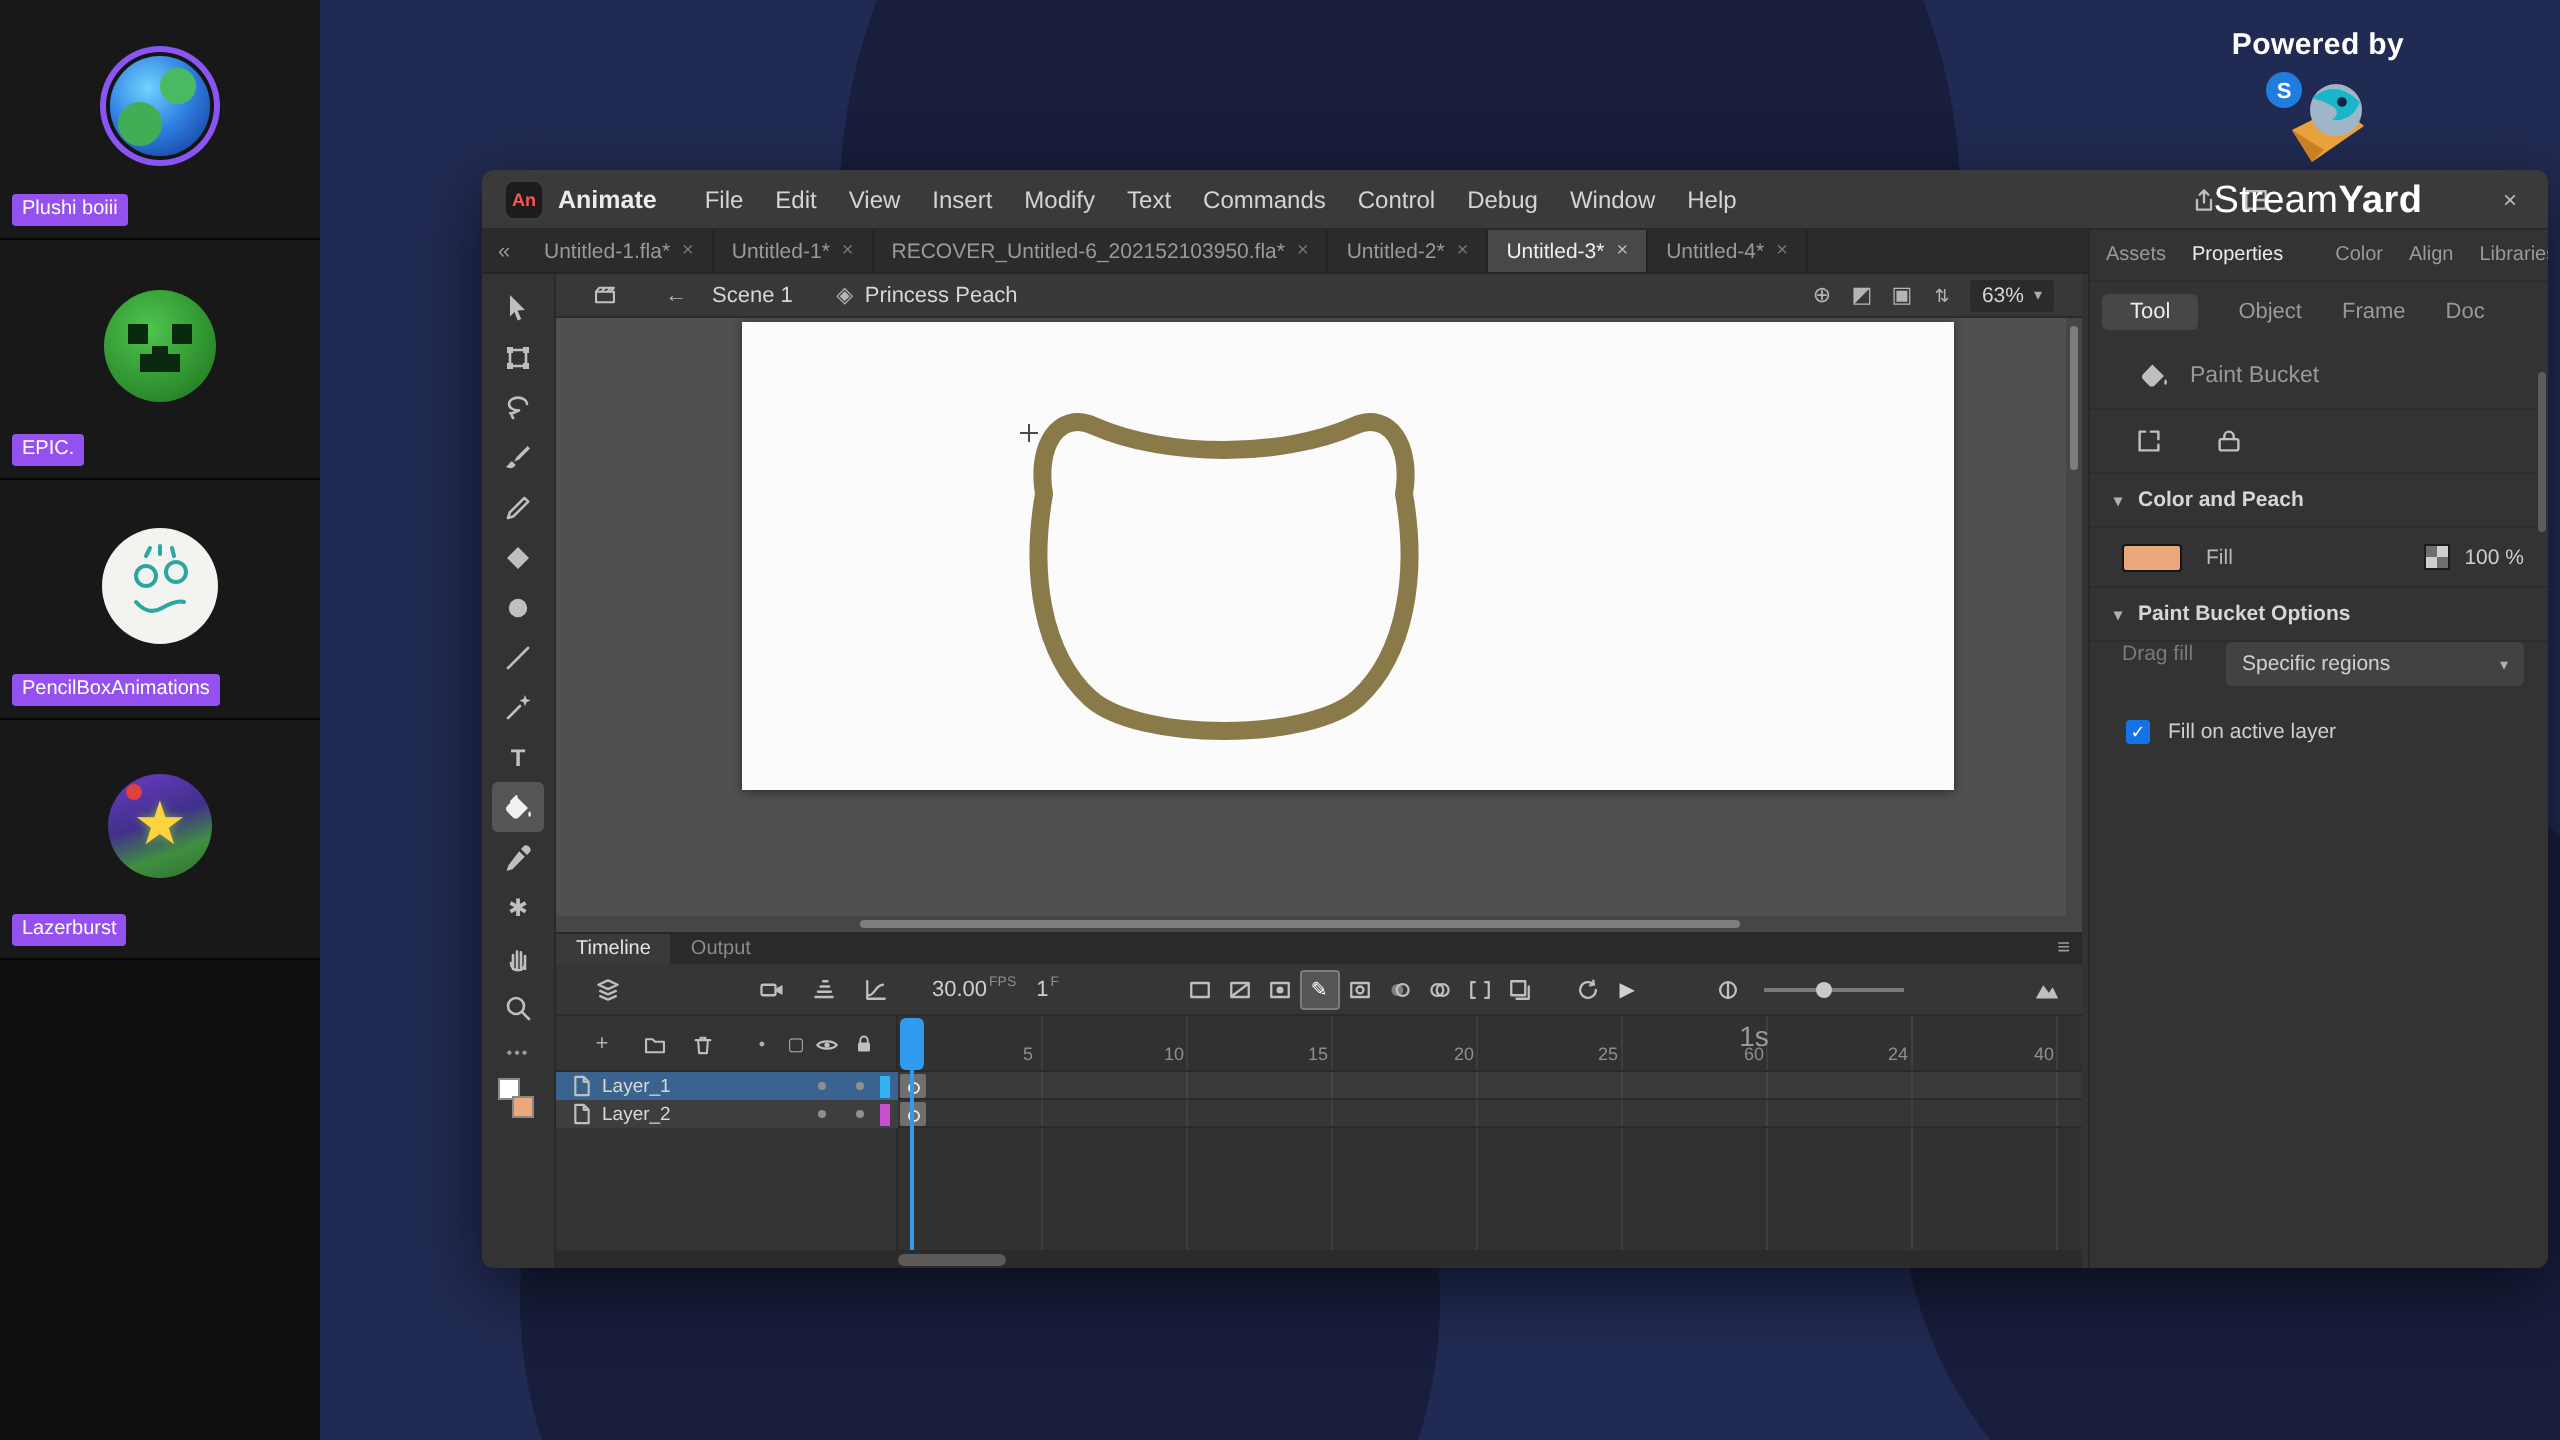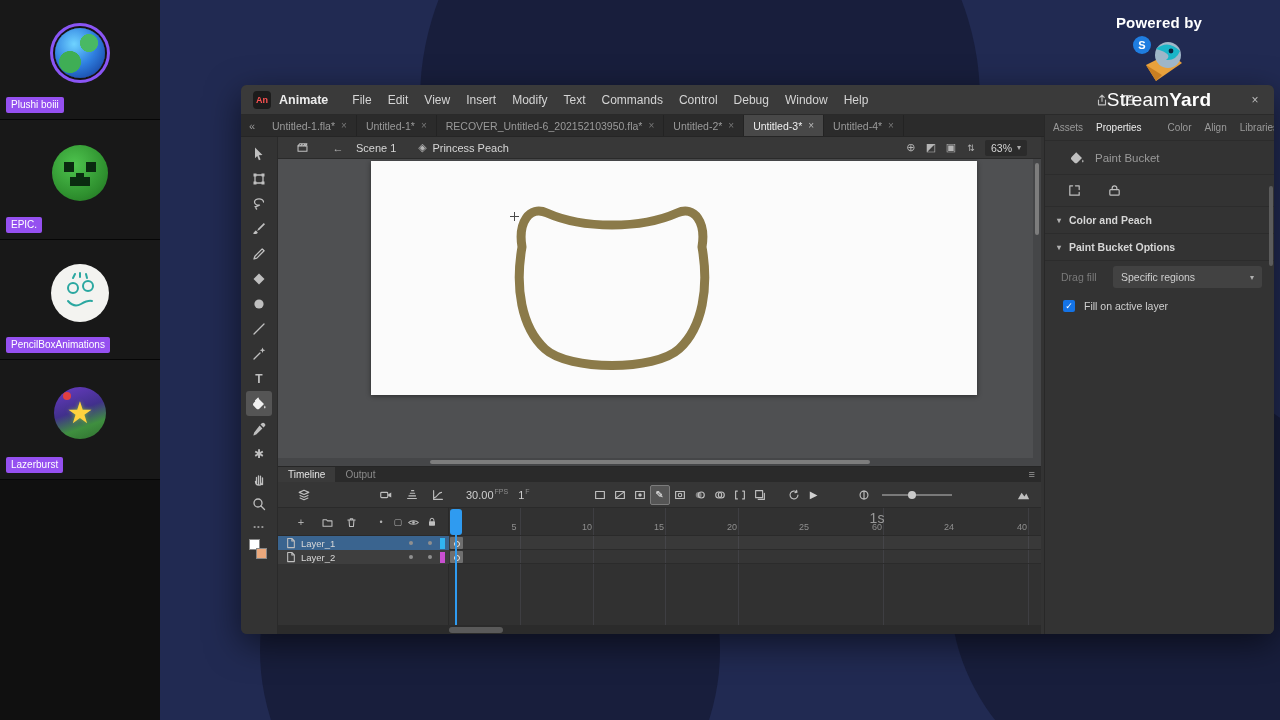--- a/index.html
+++ b/index.html
@@ -157,21 +157,21 @@
   #optbtns { height:32px; display:flex; align-items:center; gap:14px; padding:0 0 0 16px; border-bottom:1px solid #2c2c2c; }
   .obtn { width:26px; height:20px; display:flex; align-items:center; justify-content:center; color:#b5b5b5; border-radius:2px; }
   .sechead { height:27px; display:flex; align-items:center; gap:8px; padding:0 0 0 12px; color:#d6d6d6; font-weight:bold; font-size:10.5px; border-bottom:1px solid #2c2c2c; }
   .sechead .ch { font-size:8px; color:#b0b0b0; }
   #fillrow { height:30px; display:flex; align-items:center; padding:0 12px 0 16px; border-bottom:1px solid #2c2c2c; }
   .swatch { width:30px; height:14px; background:#eaa87c; border:1px solid #161616; border-radius:2px; }
   #fillrow .lbl { margin-left:12px; color:#b8b8b8; flex:1; }
   .checker { width:13px; height:13px; margin-right:7px; border:1px solid #1b1b1b;
     background: conic-gradient(#cfcfcf 0 25%, #6e6e6e 0 50%, #cfcfcf 0 75%, #6e6e6e 0); }
   #fillrow .pct { color:#cfcfcf; }
-  #dragrow { height:32px; display:flex; align-items:center; padding:0 12px 0 16px; }
+  #dragrow { height:32px; display:flex; align-items:flex-start; padding:0 12px 0 16px; }
   #dragrow .dlbl { color:#7a7a7a; width:44px; }
   .dd { flex:1; height:22px; margin-left:8px; background:#424242; border-radius:3px; display:flex; align-items:center; padding:0 8px; color:#d0d0d0; }
   .dd .sp { flex:1; }
   .dd .ch { font-size:8px; color:#b0b0b0; }
   #checkrow { height:26px; display:flex; align-items:center; gap:9px; padding:0 0 0 18px; }
   .cbx { width:12px; height:12px; background:#1473e6; border-radius:2px; color:#fff; font-size:9px; line-height:12px; text-align:center; }
   #checkrow .clbl { color:#cfcfcf; }
   #props .pscroll { position:absolute; right:1px; top:71px; width:4px; height:80px; background:#5c5c5c; border-radius:2px; }
 
   svg.sic { stroke:#bfbfbf; fill:none; stroke-width:1.3; stroke-linecap:round; stroke-linejoin:round; display:block; }
@@ -613,20 +613,26 @@
   <div id="props">
     <div id="props-tabs">
       <span>Assets</span>
       <span class="active">Properties</span>
       <span class="sp"></span>
       <span>Color</span>
       <span>Align</span>
       <span>Libraries</span>
 
     </div>
+    <div id="subtabs">
+      <span class="stab active">Tool</span>
+      <span class="stab">Object</span>
+      <span class="stab">Frame</span>
+      <span class="stab">Doc</span>
+    </div>
     <div id="toolrow">
       <span>
         <svg class="sic" width="16" height="16" viewBox="0 0 16 16">
             <path class="fill" d="M7.2 2.2 L13 8 8.3 12.7 c-.8 .8 -2 .8 -2.8 0 L2.6 9.8 c-.8 -.8 -.8 -2 0 -2.8 z"></path>
             <path class="fill" d="M13.8 9.5 c.9 1.3 .9 2.4 0 3 -.9 -.6 -.9 -1.7 0 -3z"></path>
           </svg>
       </span>
       <span>Paint Bucket</span>
     </div>
     <div id="optbtns">
@@ -638,20 +644,26 @@
       <span class="obtn">
         <svg class="sic" width="15" height="15" viewBox="0 0 16 16">
             <rect x="3" y="7" width="10" height="6" rx="1"></rect>
             <path d="M5.5 7 V5.5 a2.5 2.5 0 0 1 5 0 V7"></path>
           </svg>
       </span>
     </div>
     <div class="sechead">
       <span class="ch">▾</span>
       <span>Color and Peach</span>
+    </div>
+    <div id="fillrow">
+      <span class="swatch"></span>
+      <span class="lbl">Fill</span>
+      <span class="checker"></span>
+      <span class="pct">100 %</span>
     </div>
     <div class="sechead">
       <span class="ch">▾</span>
       <span>Paint Bucket Options</span>
     </div>
     <div id="dragrow">
       <span class="dlbl">Drag fill</span>
       <div class="dd">
         <span>Specific regions</span>
         <span class="sp"></span>

